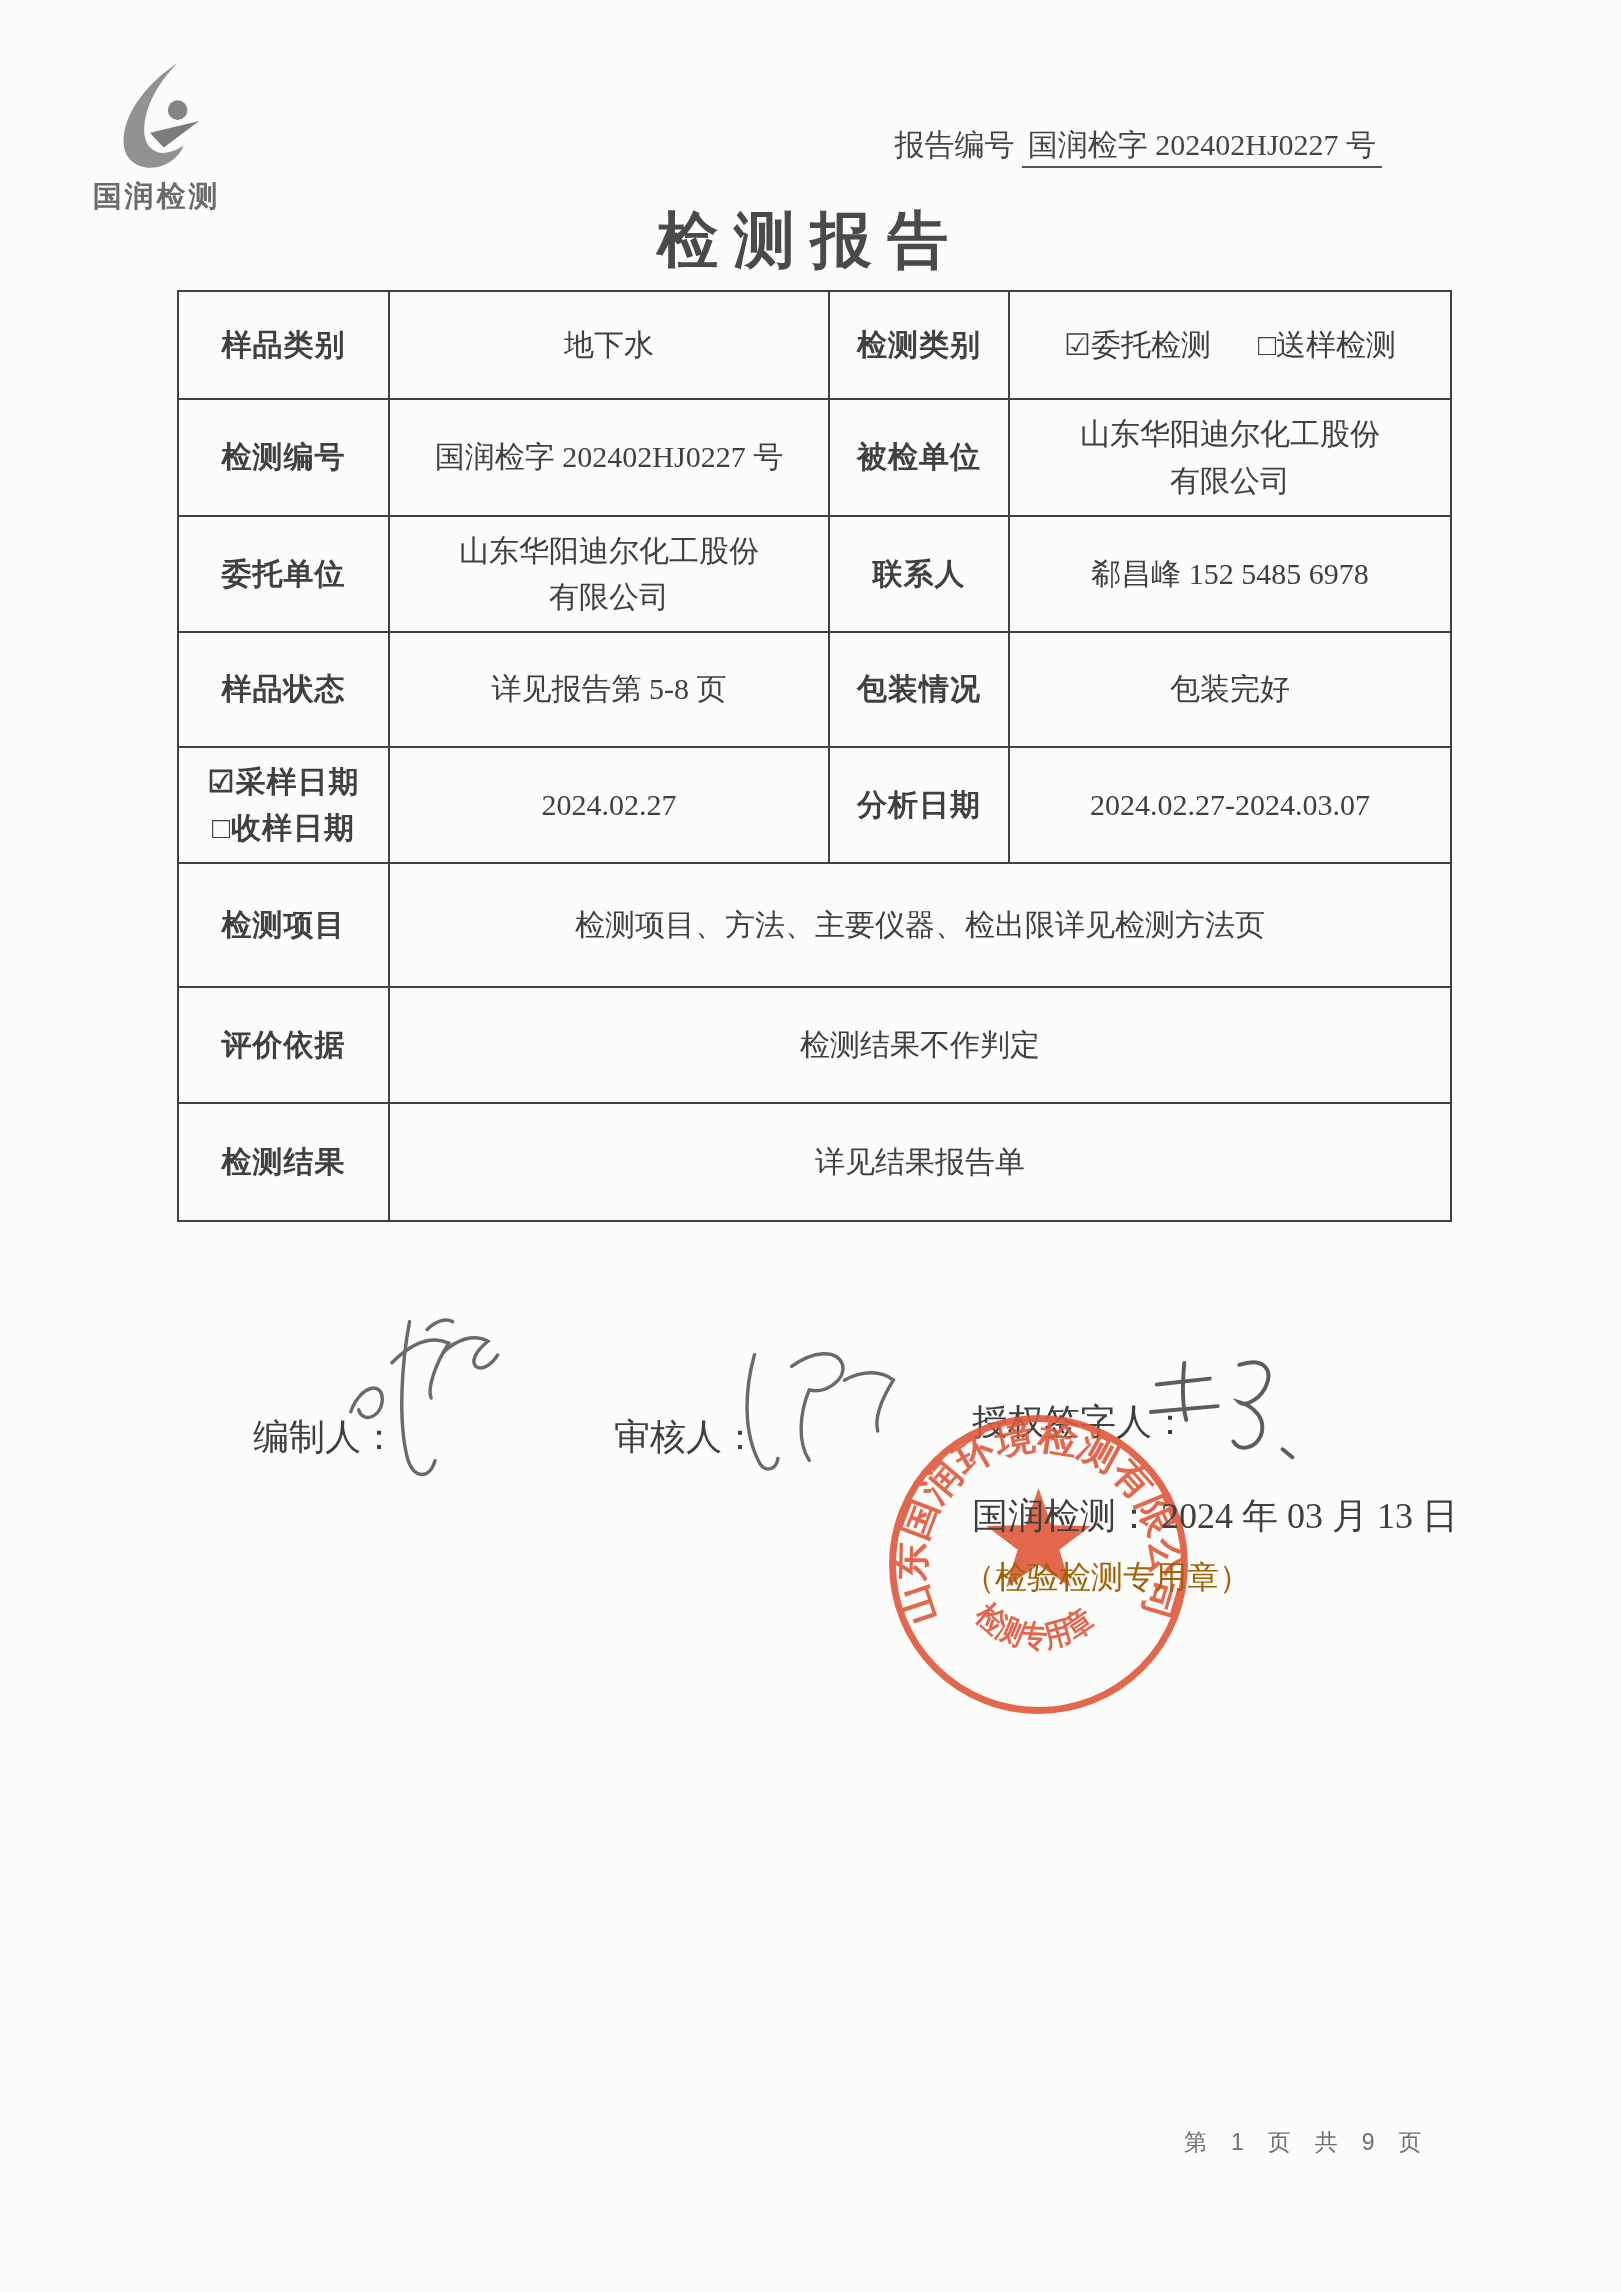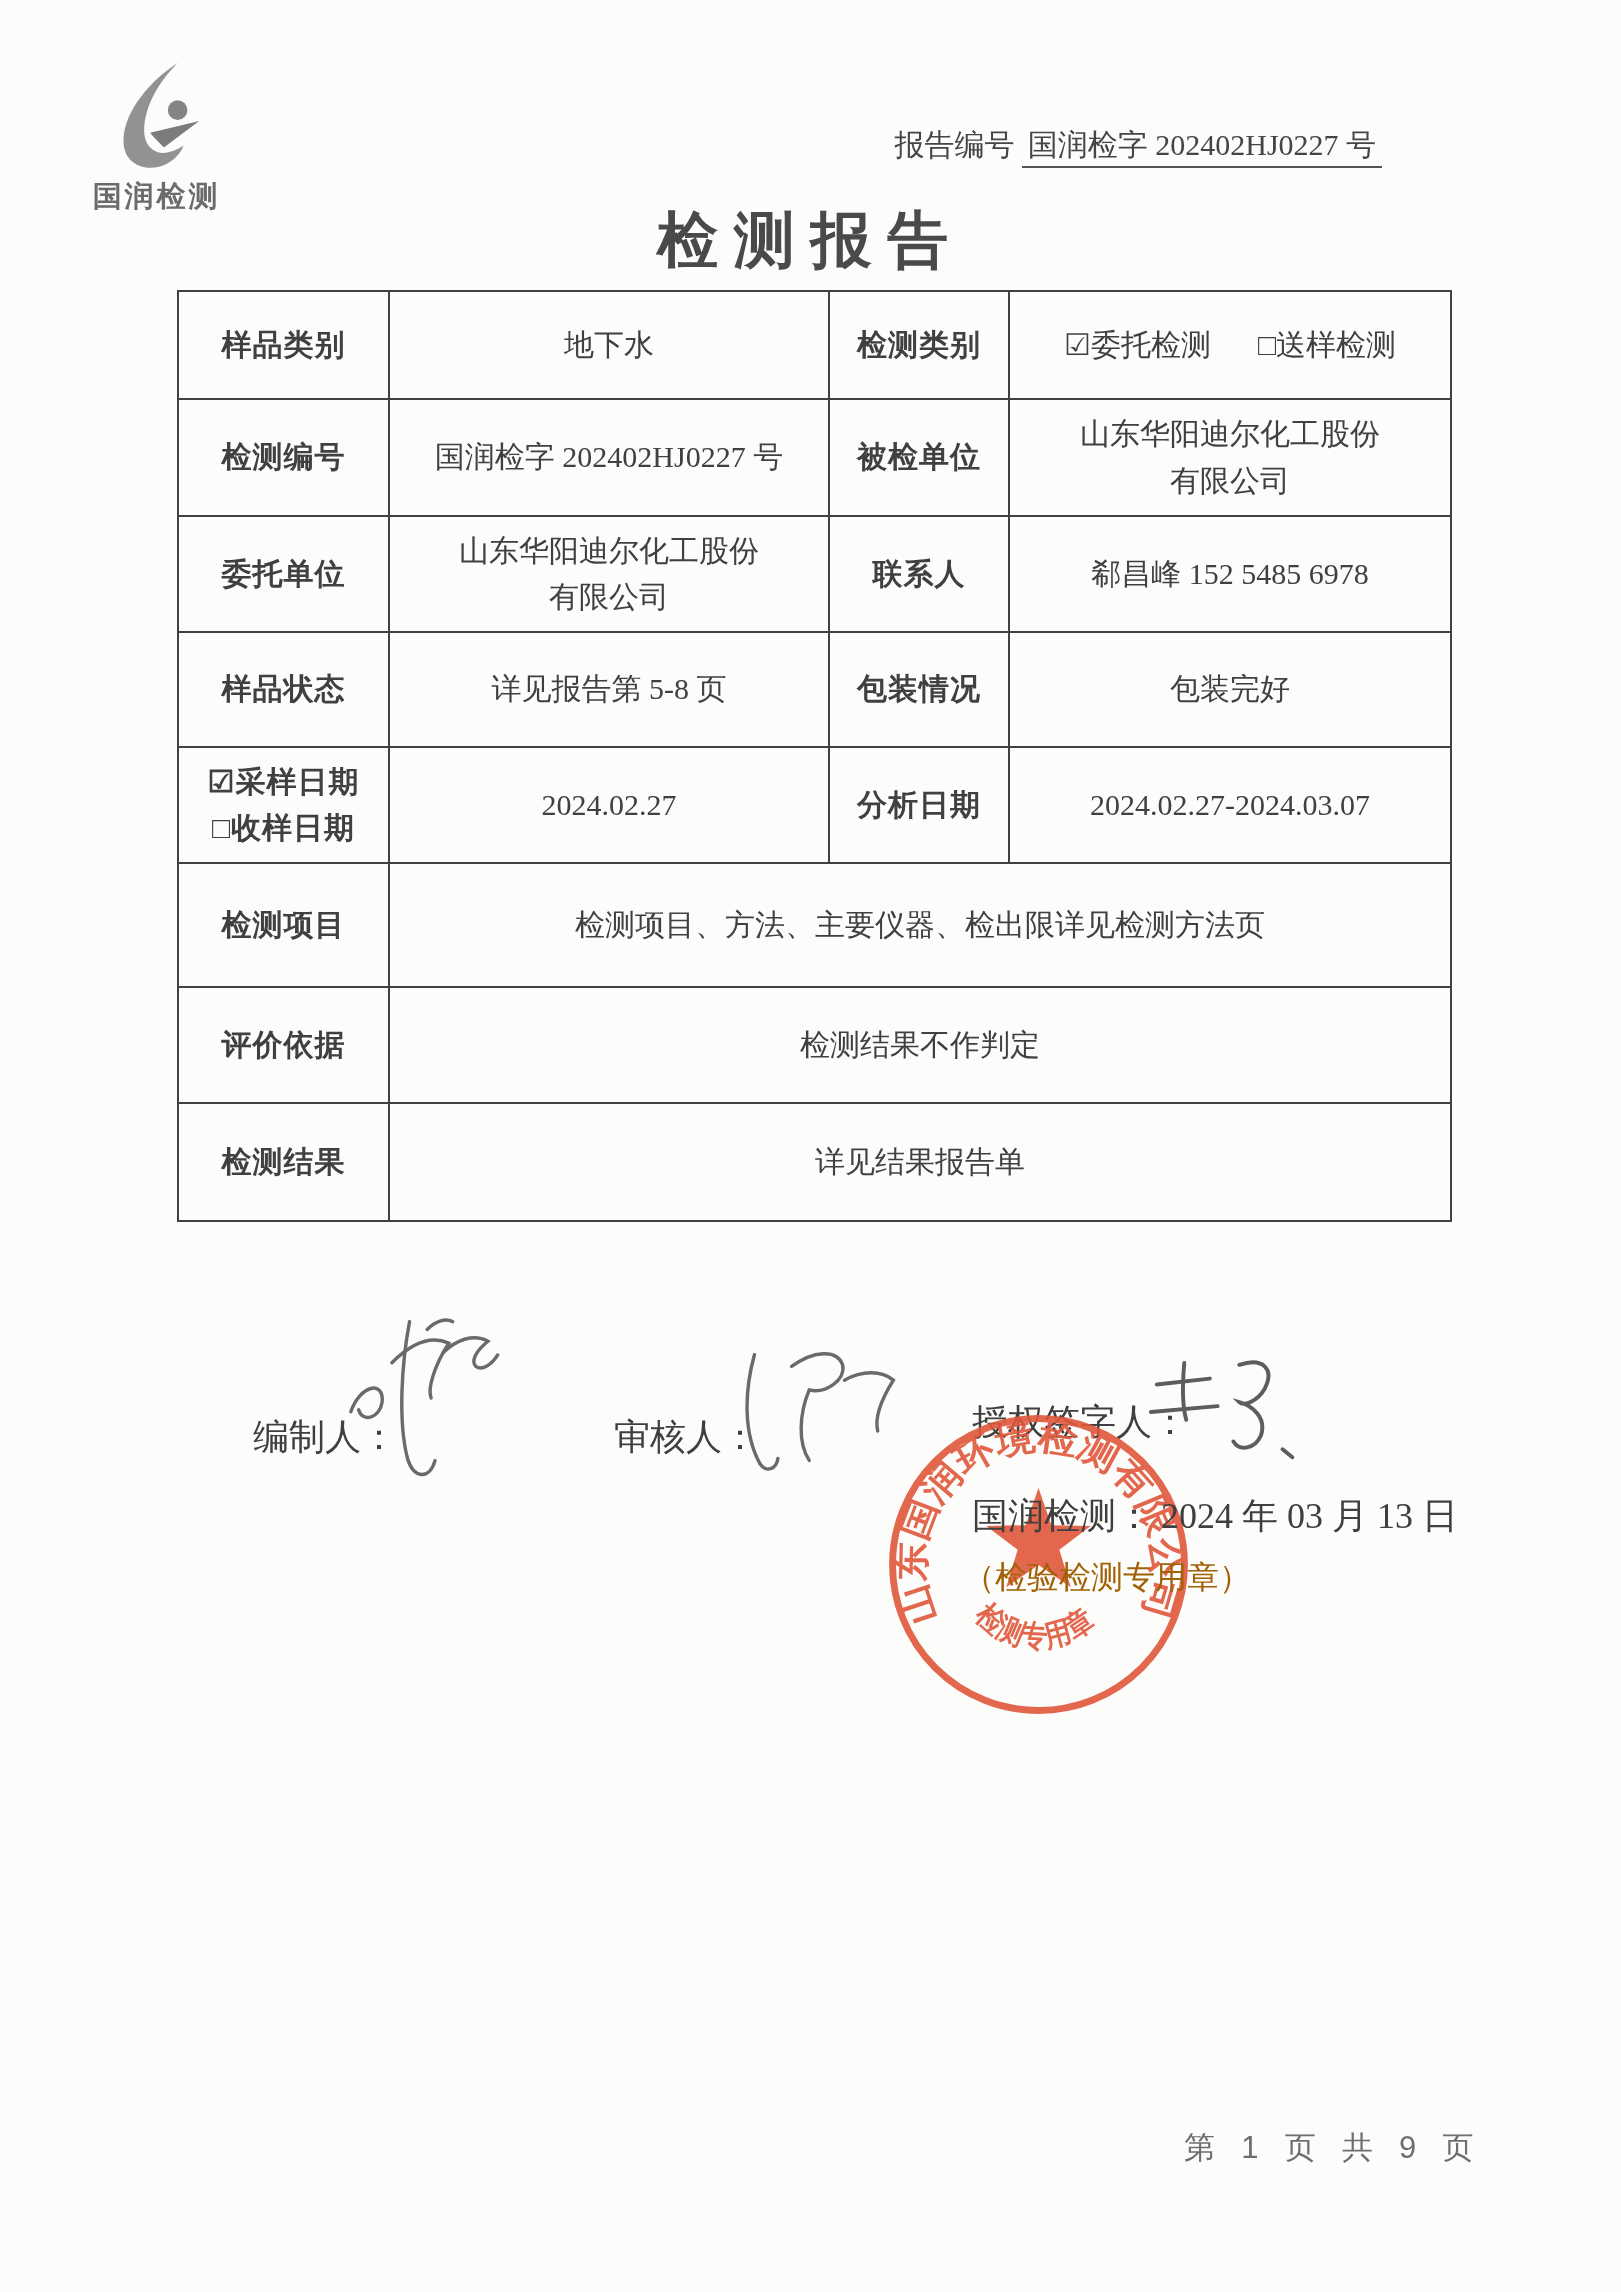--- a/index.html
+++ b/index.html
@@ -64,21 +64,21 @@
   .sig-svg { position:absolute; }
   .seal-note { position:absolute; font-size:32px; color:#a16207; z-index:3; }
 
   
   .stamp { position:absolute; left:870px; top:1396px; z-index:2; opacity:0.9; }
 
   
   .footer {
     position:absolute; left:1184px; top:2127px;
     font-family:"Liberation Sans", sans-serif;
-    font-size:31px; letter-spacing:8.8px; color:#6e6e6e; white-space:nowrap;
+    font-size:23px; letter-spacing:8.8px; color:#6e6e6e; white-space:nowrap;
   }
 </style>
 </head>
 <body>
 
 <div class="page">
 
   <div class="logo">
     <svg class="logo-icon" width="98" height="110" viewBox="0 0 90 112">
       <path d="M66,2 C38,20 13,50 11,78 C9,101 27,112 46,108

